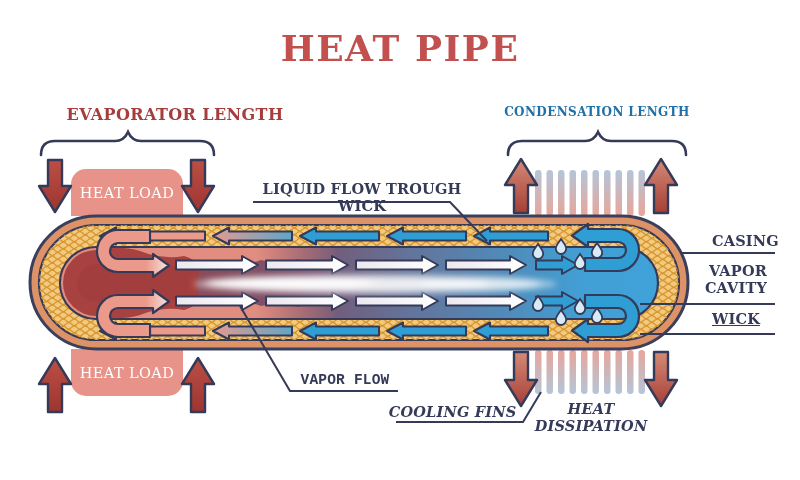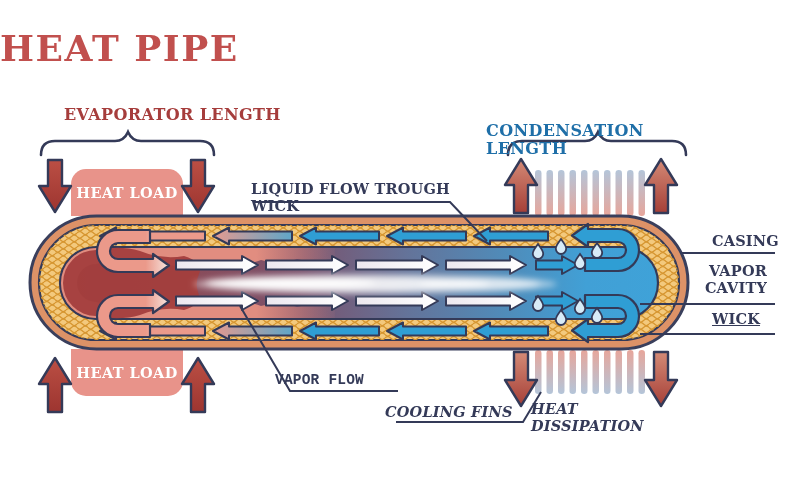--- a/index.html
+++ b/index.html
@@ -1,26 +1,26 @@
 <!DOCTYPE html>
 <html style="--title-red: #c1504e; --section-red: #a63d3c; --section-blue: #1f6fa8; --navy: #343a58; --pink: #e8938a;"><head>
 <meta charset="utf-8">
 <style>
   html,body{margin:0;padding:0;background:#fff;}
   .stage{position:relative;width:800px;height:480px;background:#fff;overflow:hidden;
          font-family:"DejaVu Serif","Liberation Serif",serif;}
   .stage svg{position:absolute;left:0;top:0;}
   .lbl{position:absolute;font-weight:bold;color:var(--navy);font-size:14.5px;
-       line-height:1.15;letter-spacing:.2px;}
+       text-align:center;line-height:1.15;letter-spacing:.2px;}
   #title{left:0;right:0;top:28px;font-size:36px;letter-spacing:1.5px;color:var(--title-red);}
   #evap-label{left:16px;top:106px;width:222px;font-size:16px;color:var(--section-red);letter-spacing:.4px;margin-left:48px;}
-  #cond-label{left:486px;top:106px;width:222px;font-size:16px;color:var(--section-blue);letter-spacing:.4px;margin-top:16px;}
+  #cond-label{left:486px;top:106px;width:222px;font-size:12px;color:var(--section-blue);letter-spacing:.4px;}
   .heatload{position:absolute;left:71px;width:112px;height:47px;background:var(--pink);
             display:flex;align-items:center;justify-content:center;color:#fff;
-            font-weight:bold;font-size:14.5px;letter-spacing:.4px;}
+            font-weight:normal;font-size:14.5px;letter-spacing:.4px;}
   #heatload-top{top:169px;border-radius:15px 15px 0 0;}
   #heatload-bottom{top:349px;border-radius:0 0 15px 15px;}
   #liquid-label{left:251px;top:181px;width:222px;}
   #vapor-label{left:275px;top:372px;width:140px;font-family:Liberation Mono, monospace;}
   #cooling-label{left:385px;top:404px;width:135px;font-style:italic;}
   #dissipation-label{left:531px;top:401px;width:120px;font-style:italic;}
   #casing-label{left:712px;top:233px;width:82px;text-align:left;}
   #cavity-label{left:692px;top:263px;width:75px;text-align:right;}
   #wick-label{left:712px;top:311px;width:82px;text-align:left;text-decoration:underline;}
 </style>

